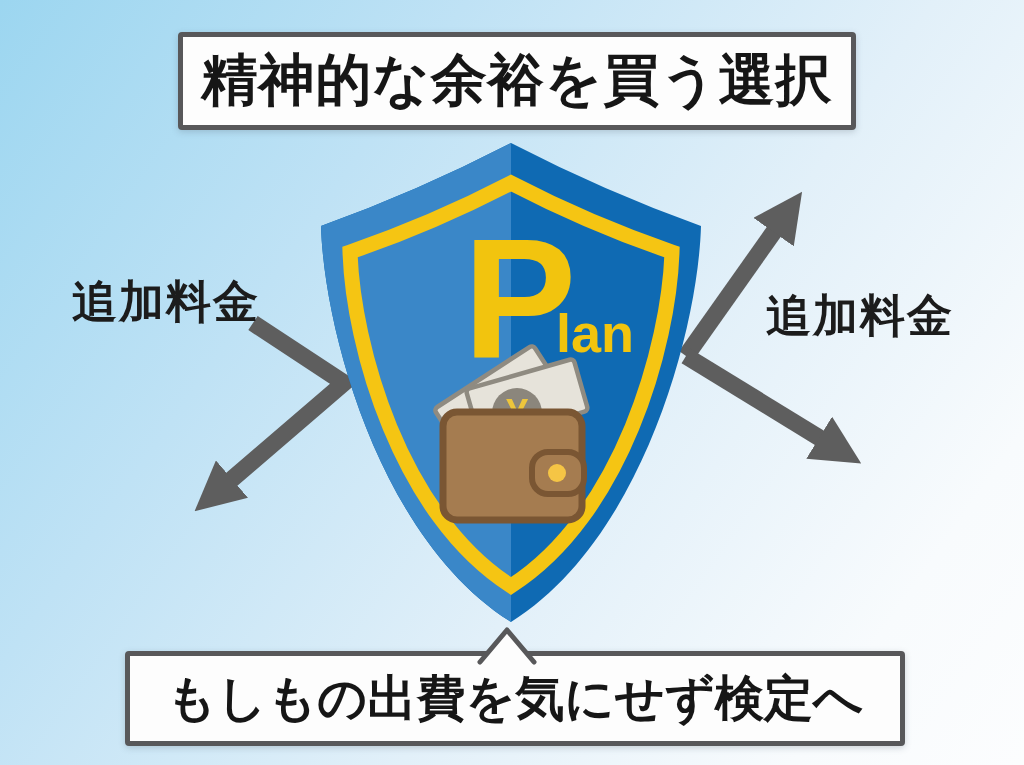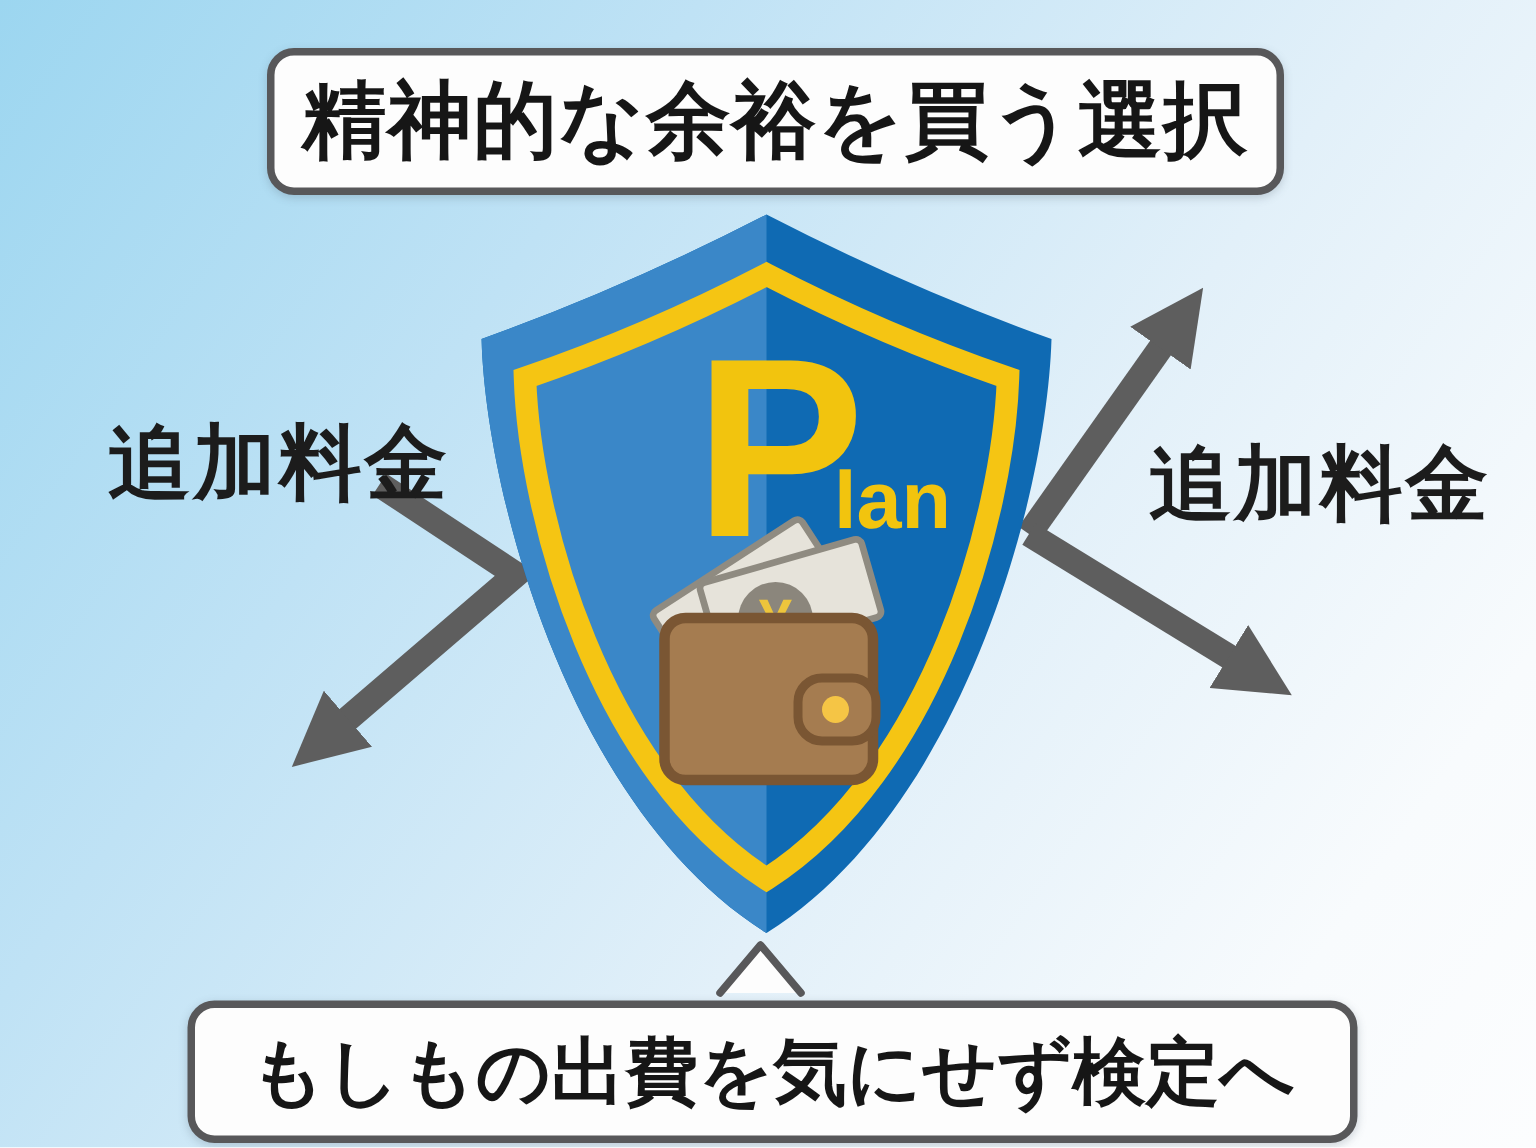--- a/index.html
+++ b/index.html
@@ -8,30 +8,30 @@
     width:1024px;height:765px;
     overflow:hidden;
     background:linear-gradient(125deg,#9cd6f0 0%,#bfe2f5 30%,#e2f0f9 60%,#f8fbfd 85%,#fcfdfe 100%);
     font-family:"Liberation Sans","DejaVu Sans",sans-serif;
   }
   .scene{position:absolute;left:0;top:0;z-index:1;}
   .callout{
     position:absolute;z-index:2;
     background:#fdfdfd;
     border:5px solid #58585a;
-    border-radius:18px;
+    border-radius:4px;
     display:flex;align-items:center;justify-content:center;
     box-shadow:0 2px 6px rgba(80,95,110,0.25);
     color:#161616;font-weight:900;white-space:nowrap;
   }
   .title-box{left:178px;top:32px;width:668px;height:88px;font-size:56px;letter-spacing:1px;}
-  .footer-box{left:125px;top:651px;width:770px;height:85px;font-size:49px;letter-spacing:0px;margin-top:16px;}
+  .footer-box{left:125px;top:651px;width:770px;height:85px;font-size:49px;letter-spacing:0px;}
   .fee-label{
     position:absolute;z-index:2;
-    color:#1c1c1c;font-weight:900;font-size:55px;letter-spacing:2px;white-space:nowrap;
+    color:#1c1c1c;font-weight:900;font-size:45px;letter-spacing:2px;white-space:nowrap;
   }
   .fee-label.left{left:72px;top:272px;}
   .fee-label.right{left:766px;top:286px;}
   .tail{position:absolute;left:468px;top:618px;z-index:3;}
 </style>
 </head>
 <body>
 
 <div class="canvas">
 

